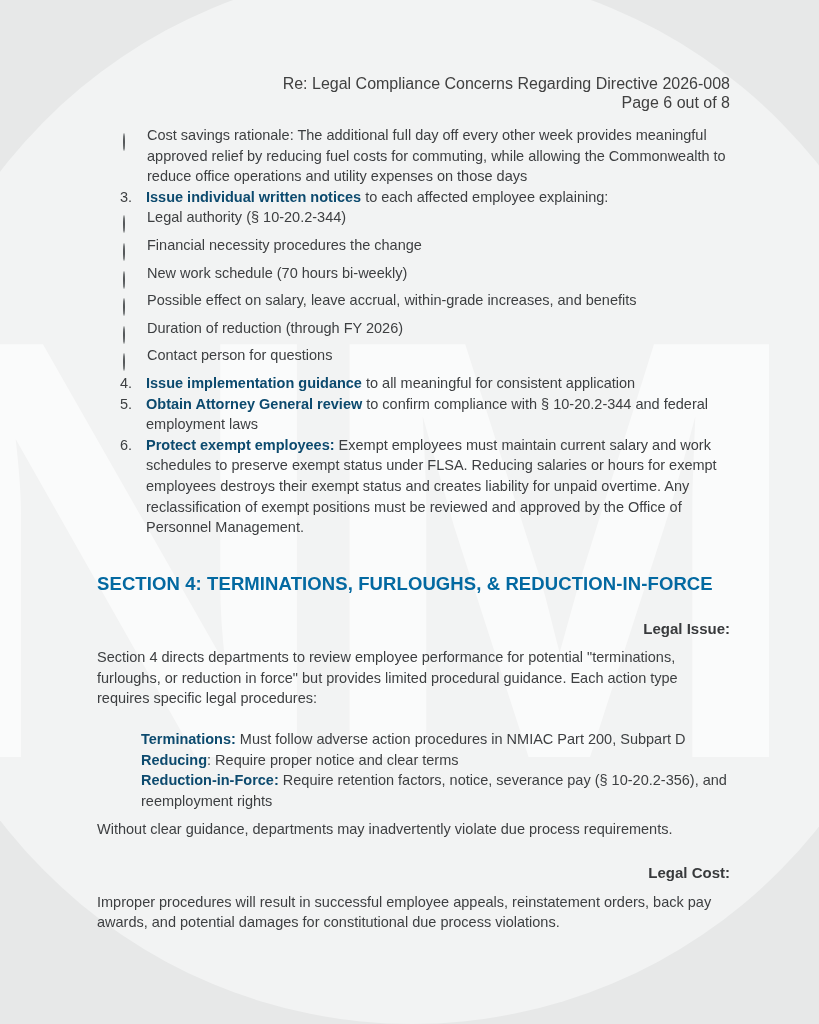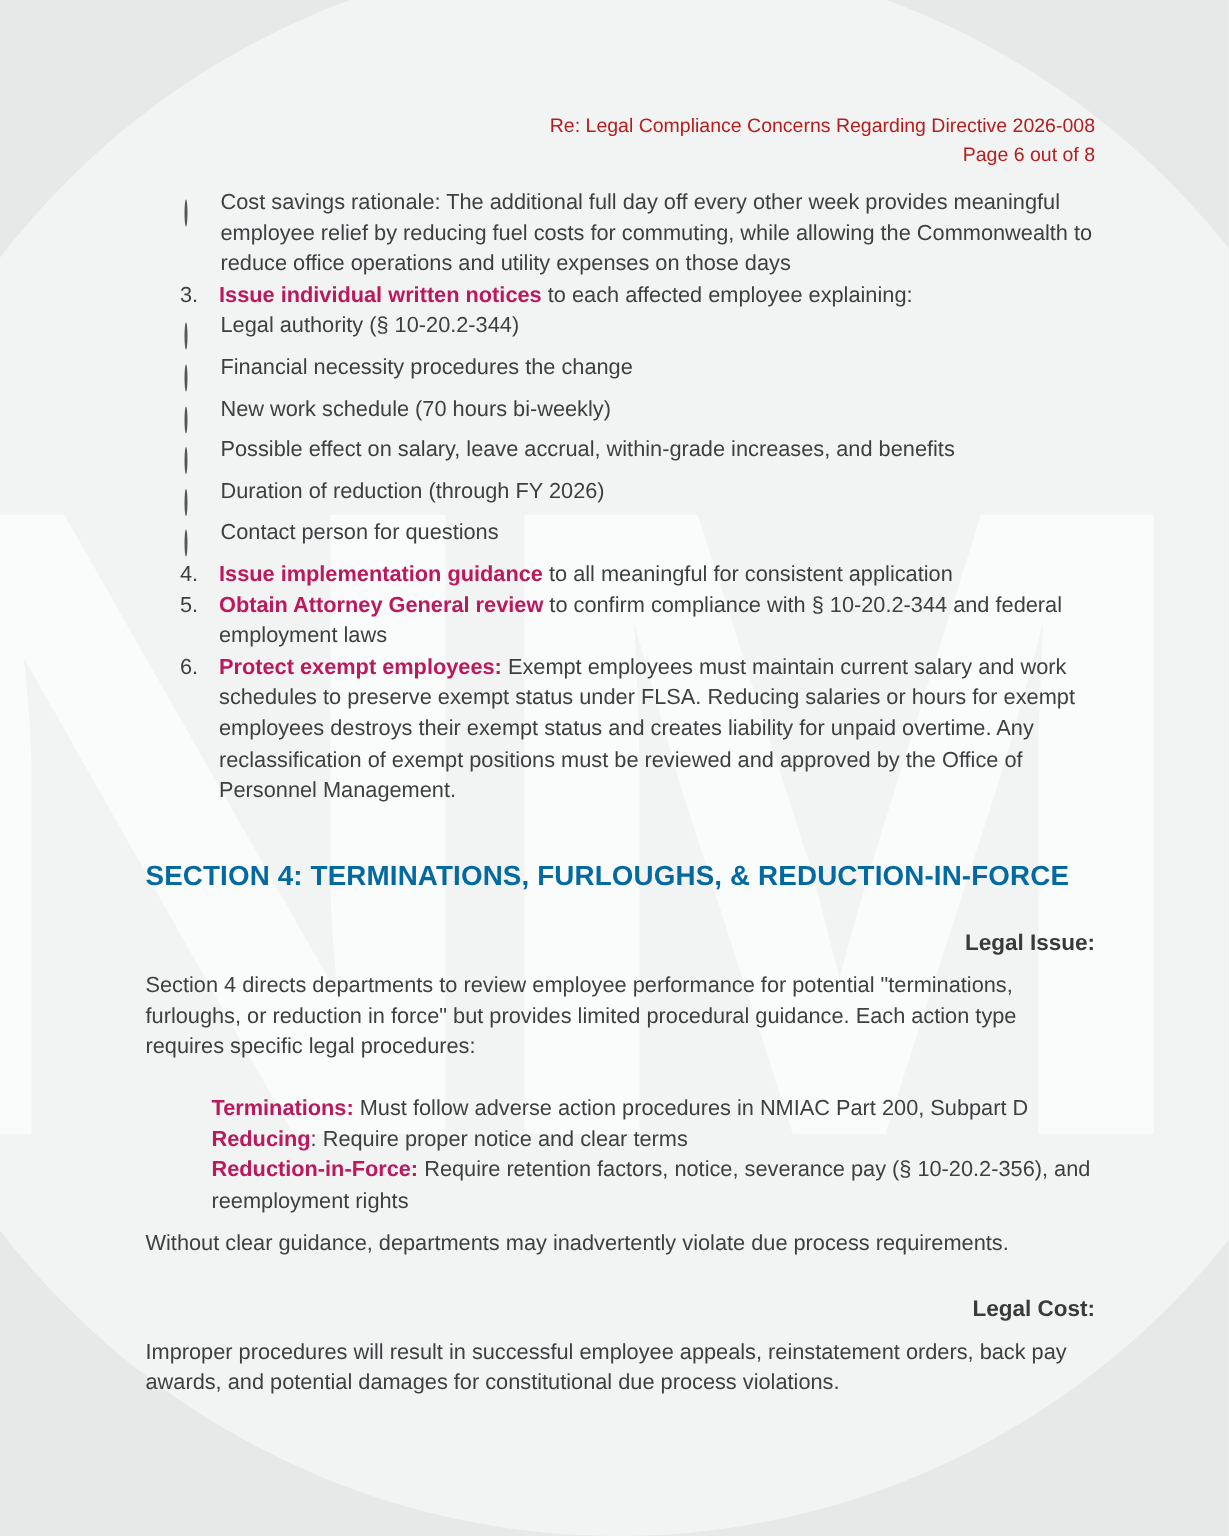--- a/index.html
+++ b/index.html
@@ -25,35 +25,35 @@
     letter-spacing:-28px;
     color:rgba(255,255,255,0.62);
     white-space:nowrap;
     user-select:none;
   }
   .content {
     position:absolute; left:97px; top:74px;
     width:633px;
     font-size:14.5px; line-height:20.6px;
   }
-  .doc-header { text-align:right; font-size:13px; line-height:19px; color:#b91c1c; }
+  .doc-header { text-align:right; font-size:16px; line-height:19px; color:#404040; }
   .list-block { margin-top:13px; }
   .oli { display:flex; }
   .oli .num { flex:0 0 26px; margin-left:23px; }
   .oli .obody { flex:1; }
   .sub { display:flex; }
   .sub .sub-marker-cell { flex:0 0 24px; margin-left:26px; padding-top:7px; }
   .sub-marker {
     width:6px; height:6px; border:1.3px solid #55585a; border-radius:50%;
     box-sizing:content-box;
   }
   .bli { display:flex; }
   .bli .b-marker-cell { flex:0 0 19px; margin-left:25px; padding-top:7.5px; }
   .disc-marker { width:5.5px; height:5.5px; background:#3d3f41; border-radius:50%; }
-  .bold { font-weight:bold; color:#be185d; }
+  .bold { font-weight:bold; color:#0c4a6e; }
   .section-heading {
     font-size:18.5px; font-weight:bold; color:#0369a1;
     margin:34px 0 0 0; line-height:24px; letter-spacing:0.1px;
   }
   .sub-heading {
     font-size:15px; font-weight:bold; color:#383a3c;
     margin:23px 0 0 0;
     text-align:right;
   }
   .para { margin:8px 0 0 0; }
@@ -70,21 +70,21 @@
 
   <div class="doc-header">
     <div>Re: Legal Compliance Concerns Regarding Directive 2026-008</div>
     <div>Page 6 out of 8</div>
   </div>
 
   <div class="list-block">
 
     <div class="sub">
       <span class="sub-marker-cell"><span class="sub-marker"></span></span>
-      <span class="obody">Cost savings rationale: The additional full day off every other week provides meaningful employee relief by reducing fuel costs for commuting, while allowing the Commonwealth to reduce office operations and utility expenses on those days</span>
+      <span class="obody">Cost savings rationale: The additional full day off every other week provides meaningful approved relief by reducing fuel costs for commuting, while allowing the Commonwealth to reduce office operations and utility expenses on those days</span>
     </div>
 
     <div class="oli">
       <span class="num">3.</span>
       <span class="obody"><span class="bold">Issue individual written notices</span><span> to each affected employee explaining:</span></span>
     </div>
 
     <div class="sub">
       <span class="sub-marker-cell"><span class="sub-marker"></span></span>
       <span class="obody">Legal authority (§ 10-20.2-344)</span>

